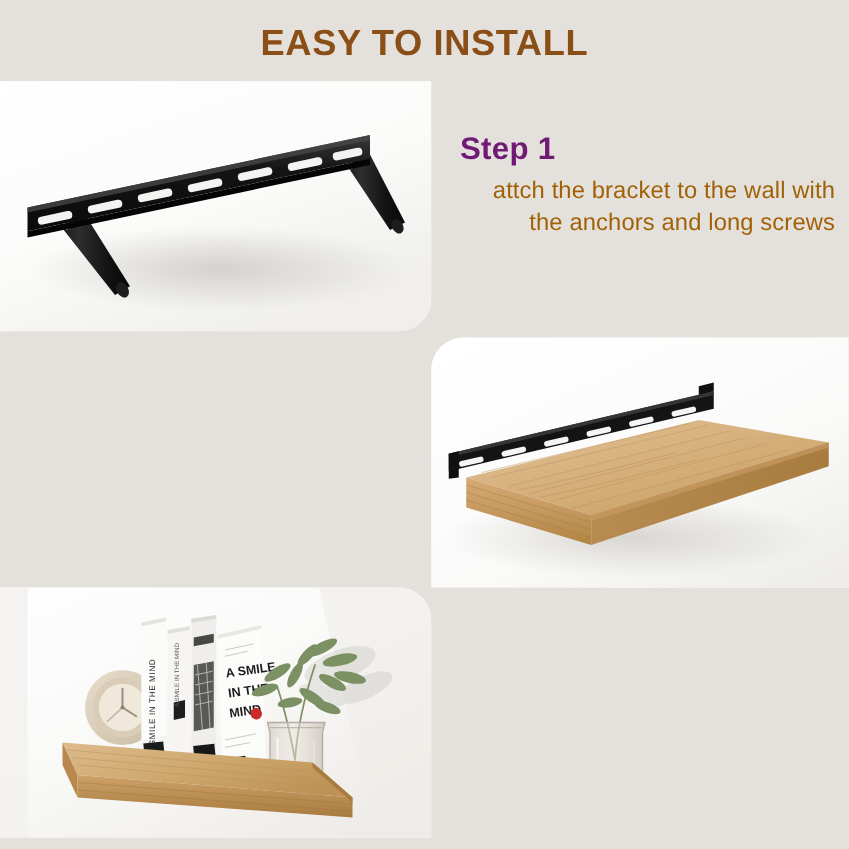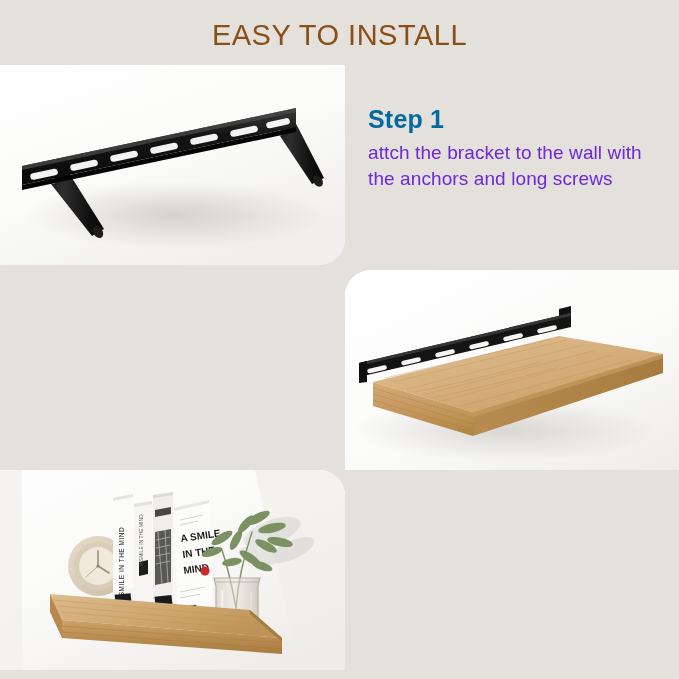--- a/index.html
+++ b/index.html
@@ -16,21 +16,21 @@
   }
 
   
   #title {
     position: absolute;
     left: 0;
     top: 17px;
     width: 679px;
     text-align: center;
     font-size: 29px;
-    font-weight: normal;
+    font-weight: bold;
     letter-spacing: 0.5px;
     color: #8a4e17;
     line-height: 36px;
   }
 
   
   .photo-panel {
     position: absolute;
     background: #fdfdfc;
     overflow: hidden;
@@ -54,30 +54,31 @@
 
   
   .step-block { position: absolute; }
   #step-1 { left: 368px; top: 104px; width: 300px; }
   #step-2 { left: 35px;  top: 304px; width: 300px; }
   #step-3 { left: 368px; top: 509px; width: 305px; }
 
   .step-heading {
     font-size: 25px;
     font-weight: bold;
-    color: #0369a1;
+    color: #701a75;
     line-height: 30px;
     margin-bottom: 6px;
     letter-spacing: 0.2px;
   }
   .step-body {
     font-size: 19px;
-    color: #6d28d9;
+    color: #a16207;
     line-height: 26px;
     letter-spacing: 0.1px;
+    text-align: right;
   }
 </style>
 </head>
 <body>
 
 <div id="title">EASY TO INSTALL</div>
 
 <div class="photo-panel" id="panel-1">
   <svg viewBox="0 0 345 200" preserveAspectRatio="xMidYMid slice">
     <defs>

